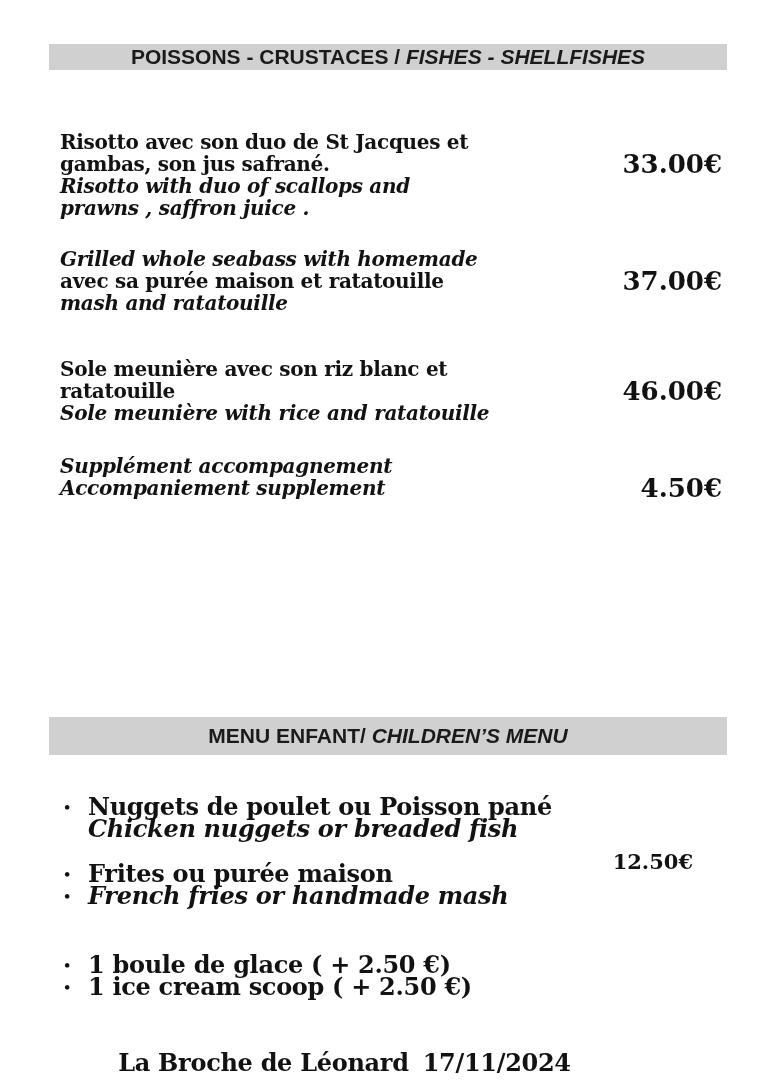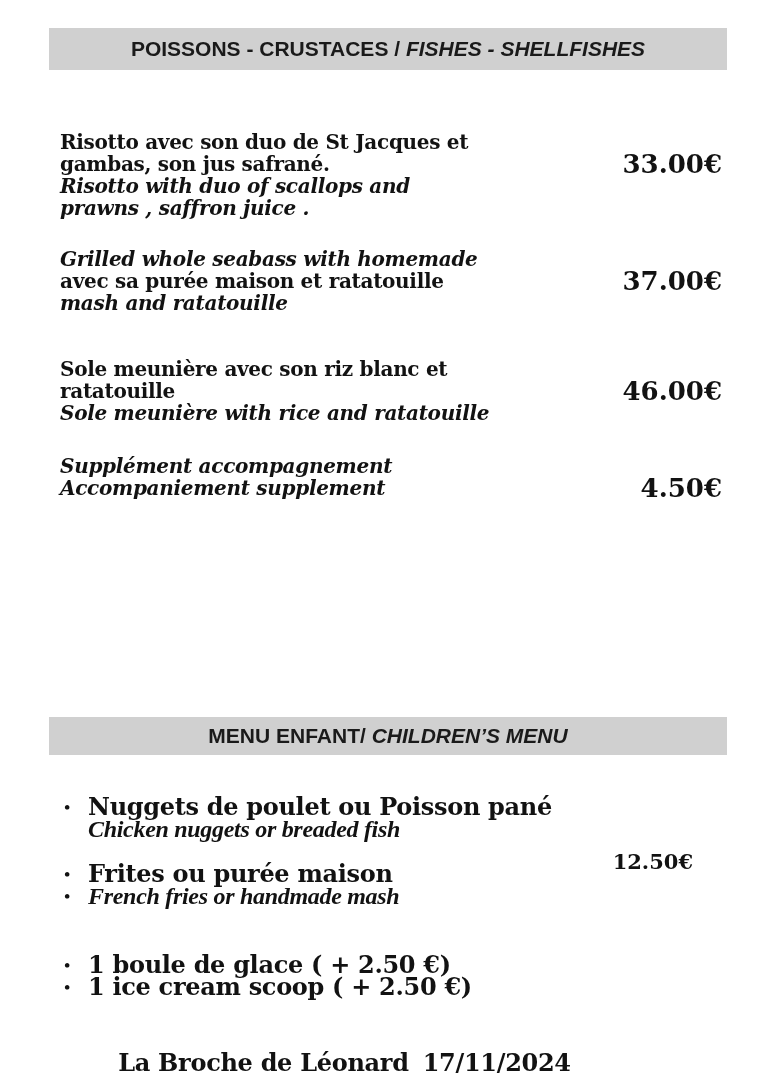--- a/index.html
+++ b/index.html
@@ -14,21 +14,21 @@
   }
   
   .bar {
     position:absolute; left:49px; width:678px;
     background:#d0d0d0;
     display:flex; align-items:center; justify-content:center;
     font-family:"Liberation Sans", sans-serif;
     font-weight:700; font-size:21px; color:#1a1a1a;
     white-space:pre;
   }
-  .bar-fish { top:28px; height:42px; }
+  .bar-fish { top:44px; height:26px; }
   .bar-kids { top:717px; height:38px; }
   .bar .en { font-style:italic; }
   
   .item {
     position:absolute; left:60px; width:662px;
     display:flex; align-items:flex-start;
   }
   .item-text { width:520px; }
   .line {
     font-size:20px; line-height:22px; font-weight:700;
@@ -44,21 +44,21 @@
   .krow {
     position:absolute; left:63px; height:22px;
     display:flex; align-items:center;
   }
   .krow .bullet { width:25px; font-size:13px; font-weight:700; }
   .krow.no-bullet .bullet { visibility:hidden; }
   .ktext {
     font-size:24px; line-height:22px; font-weight:700;
     letter-spacing:-0.3px; white-space:nowrap;
   }
-  .ktext.italic { font-style:italic;font-family:Liberation Serif, serif; }
+  .ktext.italic { font-style:italic; }
   .kids-price {
     position:absolute; top:851px; right:72px;
     font-size:21px; line-height:22px; font-weight:700;
   }
   
   .footer {
     position:absolute; top:1050px; left:0; width:689px;
     text-align:center;
     font-size:24px; line-height:26px; font-weight:700;
     letter-spacing:-0.3px;

